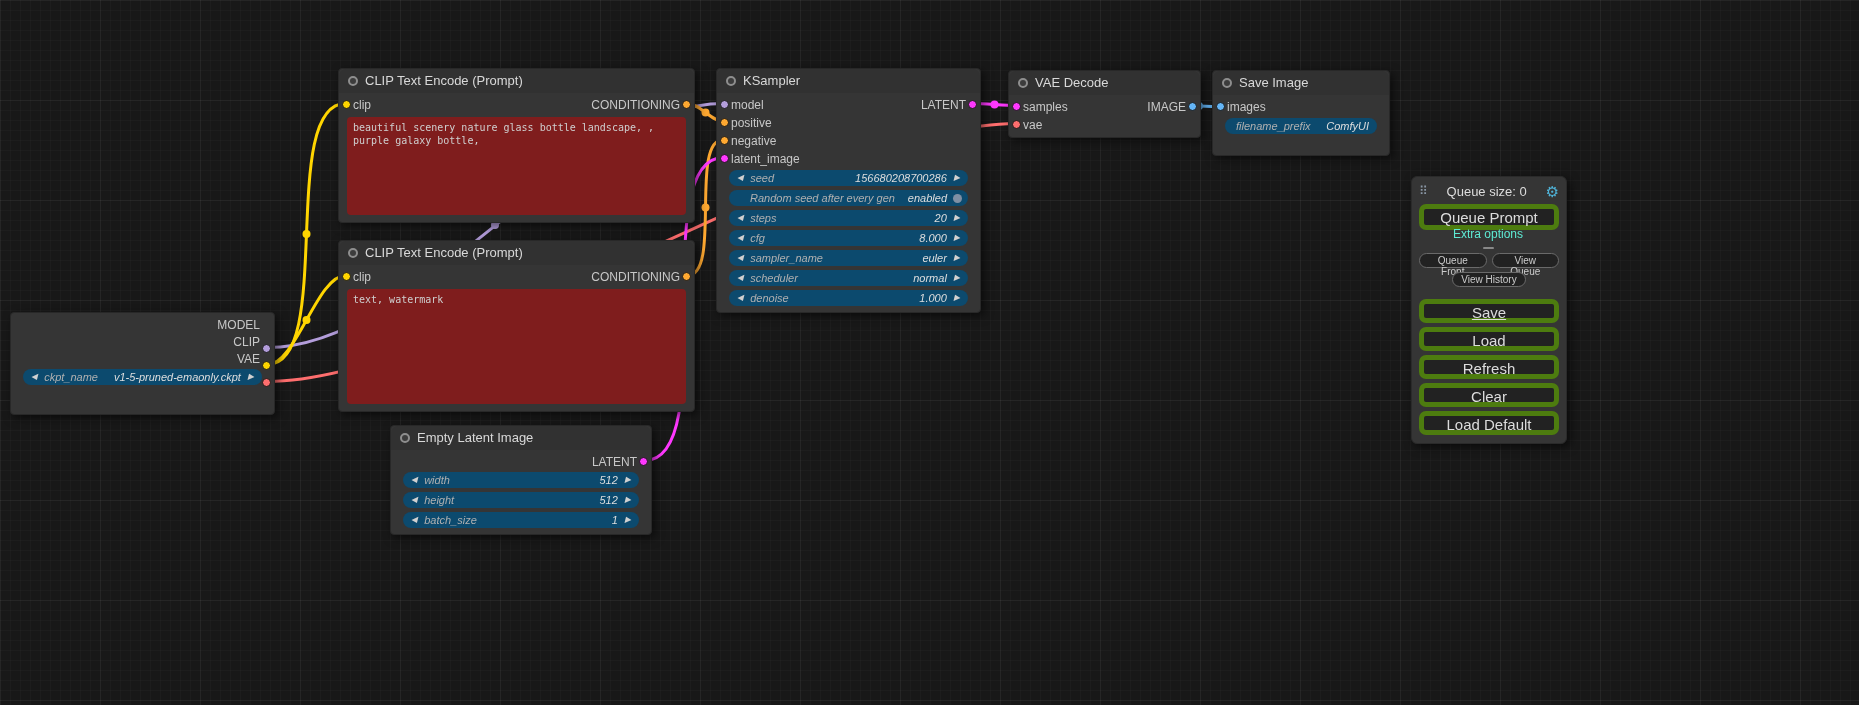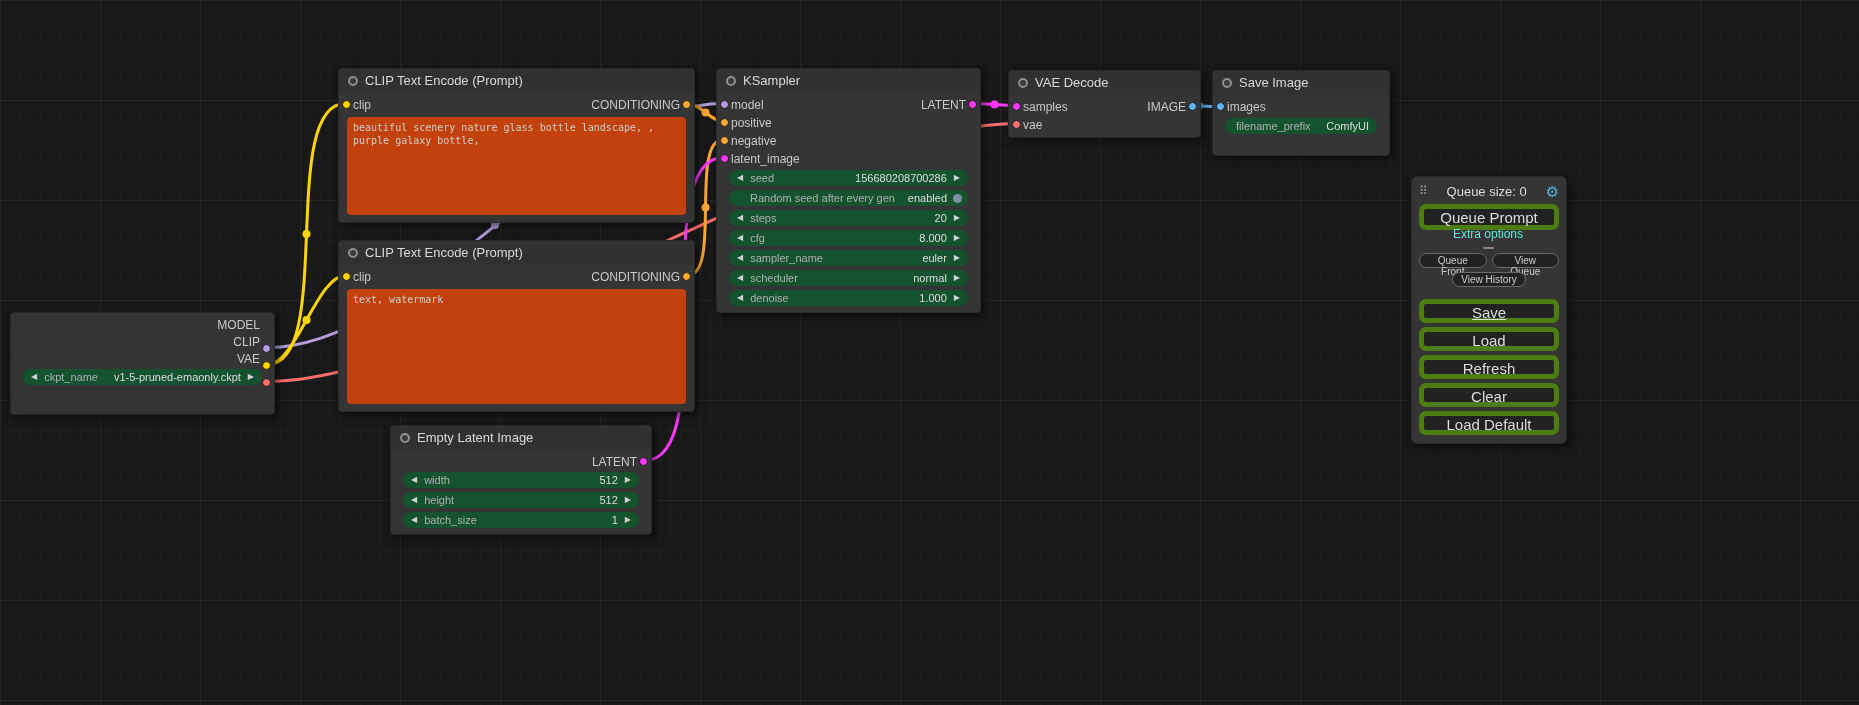--- a/index.html
+++ b/index.html
@@ -48,30 +48,30 @@
   .in-label { text-align:left; }
   .out-label { margin-left:auto; text-align:right; }
   .port {
     position:absolute; width:9px; height:9px; border-radius:50%;
     background:var(--c,#888); border:1px solid #191919;
   }
   .port.in { left:3px; }
   .port.out { right:3px; }
 
   .node-text {
-    margin:4px 8px; background:#c2410c; border-radius:4px;
+    margin:4px 8px; background:#7f1d1d; border-radius:4px;
     padding:4px 6px; font-family:"DejaVu Sans Mono", monospace;
     font-size:10px; line-height:13px; color:#cfcfcf;
     white-space:pre-wrap; word-break:break-word; overflow:hidden;
   }
 
   .widget {
-    height:16px; margin:0 12px 4px; background:#14532d; border-radius:8px;
+    height:16px; margin:0 12px 4px; background:#0c4a6e; border-radius:8px;
     display:flex; align-items:center; font-size:11px; color:#cfcfcf;
-    padding:0 6px; white-space:nowrap; overflow:hidden;
+    padding:0 6px; white-space:nowrap; overflow:hidden;font-style:italic;
   }
   .widget .arrow { font-size:8px; color:#d0d0d0; padding:0 2px; line-height:16px; }
   .widget .w-label { margin-left:5px; color:#b0b0b0; }
   .widget .w-value { margin-left:auto; margin-right:5px; color:#dedede; }
   .widget.no-arrows .w-value { margin-right:2px; }
   .widget.pad-left { padding-left:16px; }
   .toggle-dot { width:9px; height:9px; border-radius:50%; background:var(--c,#7f8fa3); flex:0 0 auto; margin-left:4px; }
 
   #queue-panel {
     position:absolute; left:1411px; top:176px; width:156px; z-index:3;

